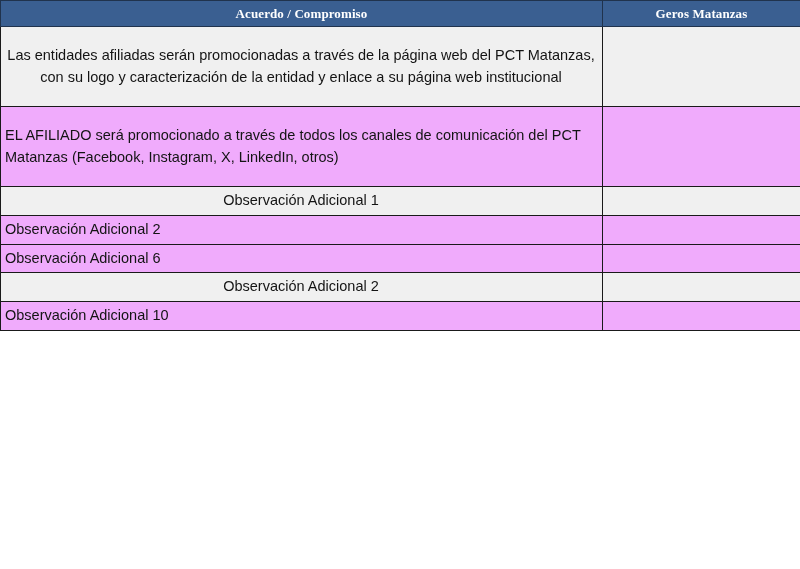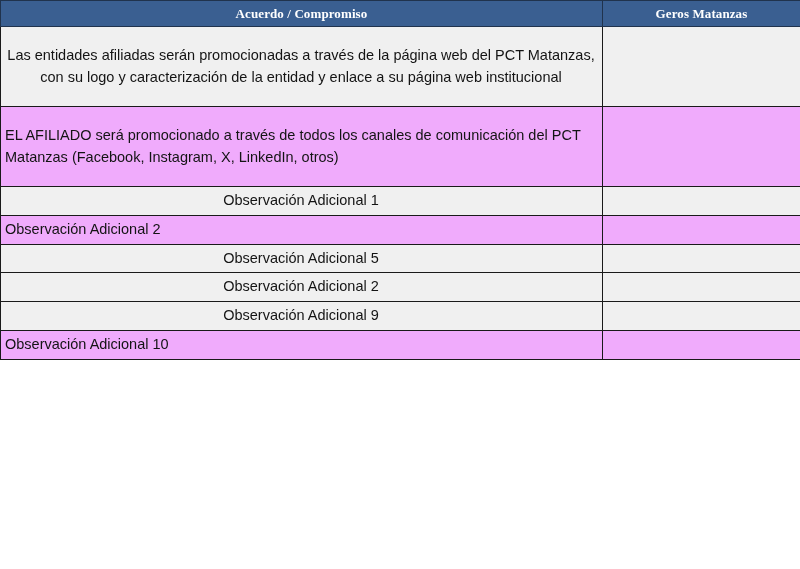--- a/index.html
+++ b/index.html
@@ -96,30 +96,26 @@
           <td class="cell-entity"></td>
         </tr>
         <tr class="band-gray row-short">
           <td class="cell-agreement">Observación Adicional 1</td>
           <td class="cell-entity"></td>
         </tr>
         <tr class="band-white row-short">
           <td class="cell-agreement">Observación Adicional 2</td>
           <td class="cell-entity"></td>
         </tr>
-        <tr class="band-gray row-short">
-          <td class="cell-agreement">Observación Adicional 5</td>
+        <tr class="band-white row-short">
+          <td class="cell-agreement">Observación Adicional 6</td>
           <td class="cell-entity"></td>
         </tr>
         <tr class="band-gray row-short">
           <td class="cell-agreement">Observación Adicional 2</td>
-          <td class="cell-entity"></td>
-        </tr>
-        <tr class="band-gray row-short">
-          <td class="cell-agreement">Observación Adicional 9</td>
           <td class="cell-entity"></td>
         </tr>
         <tr class="band-white row-short">
           <td class="cell-agreement">Observación Adicional 10</td>
           <td class="cell-entity"></td>
         </tr>
       </tbody>
   </table>
 </div>
 

